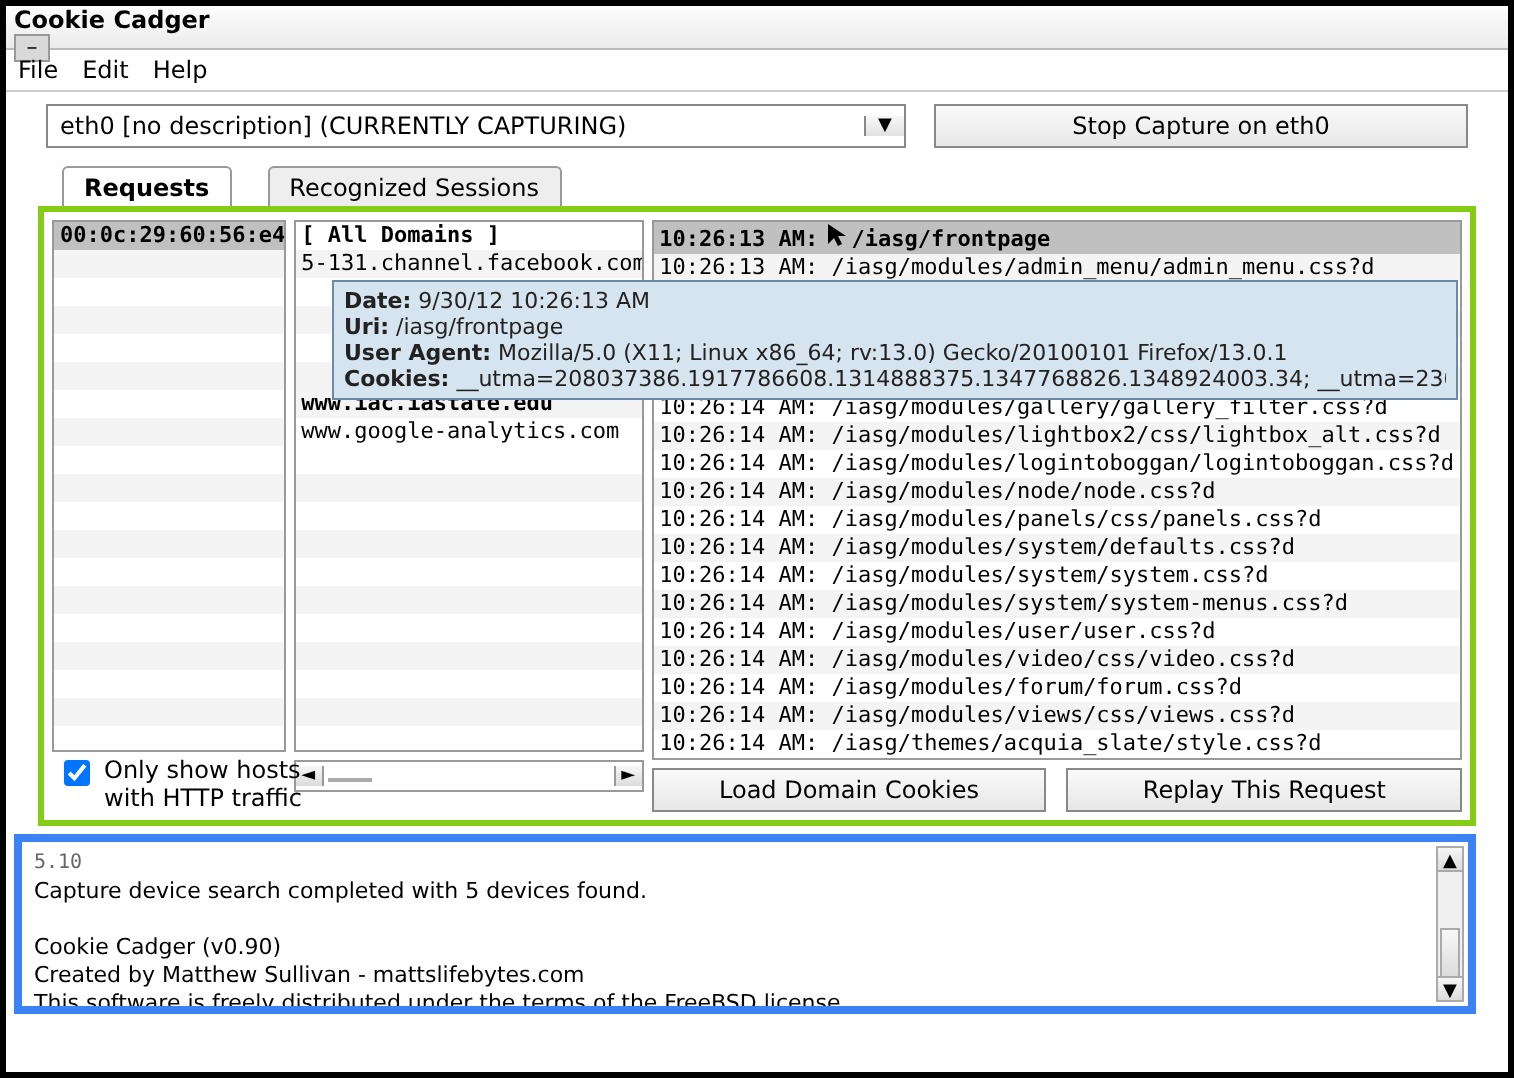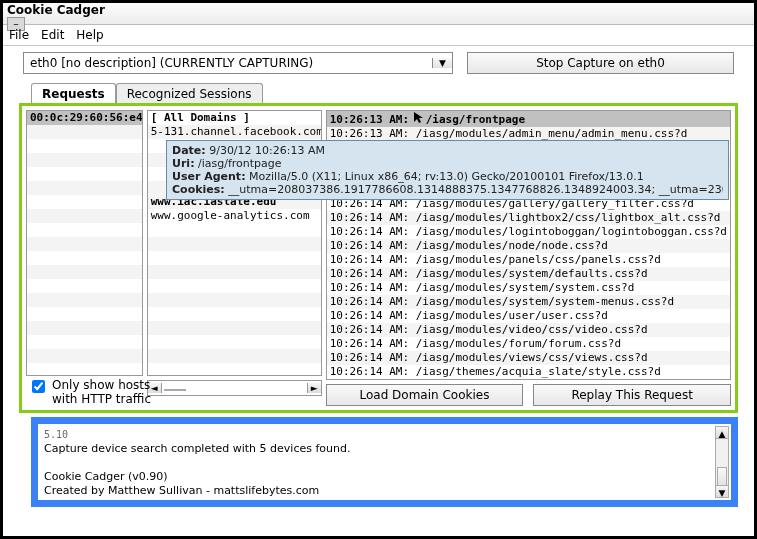--- a/index.html
+++ b/index.html
@@ -84,21 +84,21 @@
     display: inline-flex;
     align-items: center;
     justify-content: center;
     padding: 0 10px;
     font-size: 12px;
     cursor: pointer;
   }
   .tabs {
     display: flex;
     margin: 2px 16px 0 28px;
-    gap: 0;
+    gap: 18px;
     text-align: right;
   }
   .tab {
     border: 1px solid #999;
     border-bottom: none;
     padding: 3px 10px;
     background: #eee;
     font-size: 12px;
     border-radius: 3px 3px 0 0;
     cursor: pointer;
@@ -182,22 +182,22 @@
   }
   .checkbox-row {
     display: flex;
     align-items: flex-start;
     gap: 4px;
     font-size: 12px;
     margin-top: 2px;
   }
   .checkbox-row input { margin-top: 2px; }
   .footer {
-    border: 7px solid #3b82f6;
-    margin: 4px 16px 0 28px;
+    border: 4px solid #3b82f6;
+    margin: 4px 16px 0 4px;
     padding: 4px 6px;
     font-size: 11px;
     line-height: 14px;
     height: 90px;
     overflow: hidden;
     position:relative;
   }
   .footer-scroll {
     position:absolute; right:2px; top:2px; bottom:2px; width:14px;
     border:1px solid #aaa; background:#f0f0f0;

